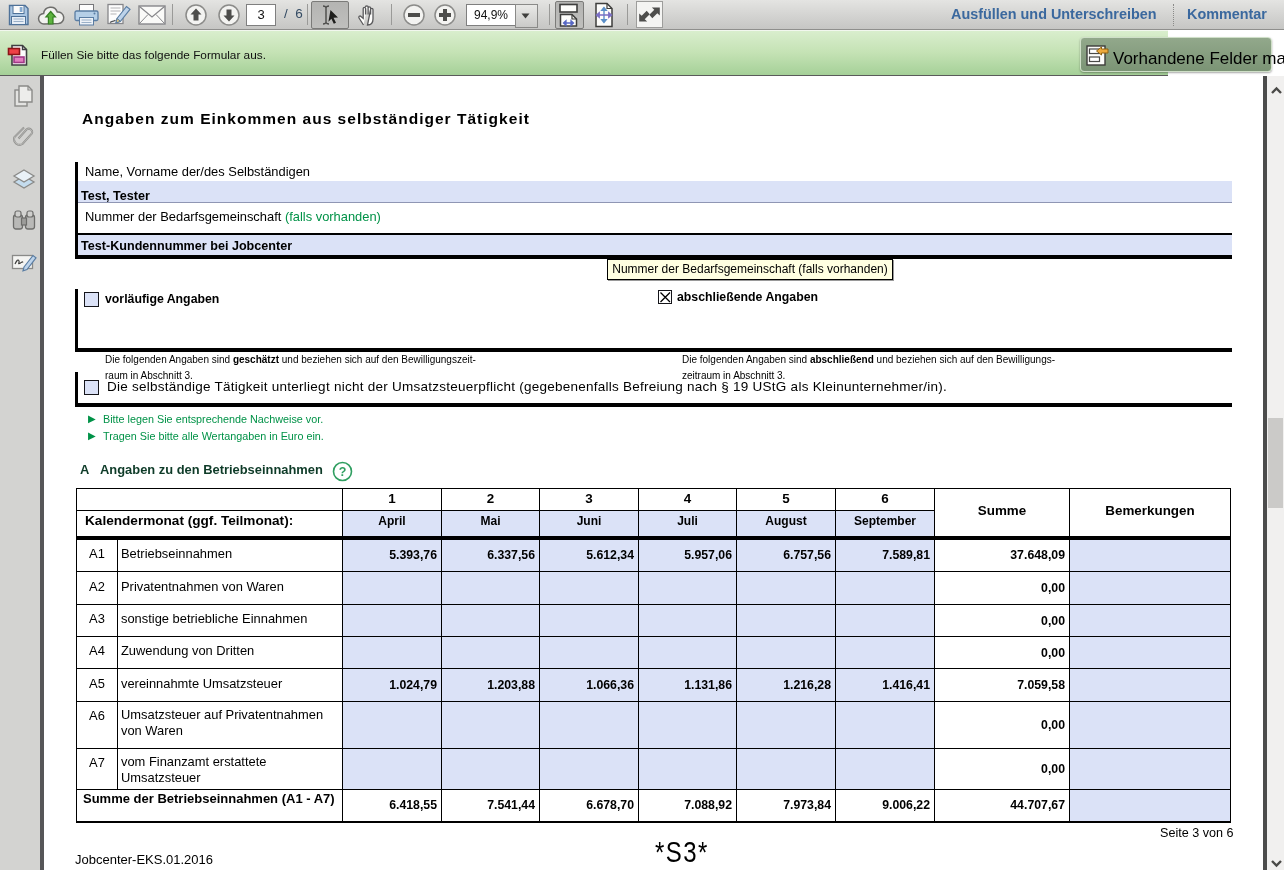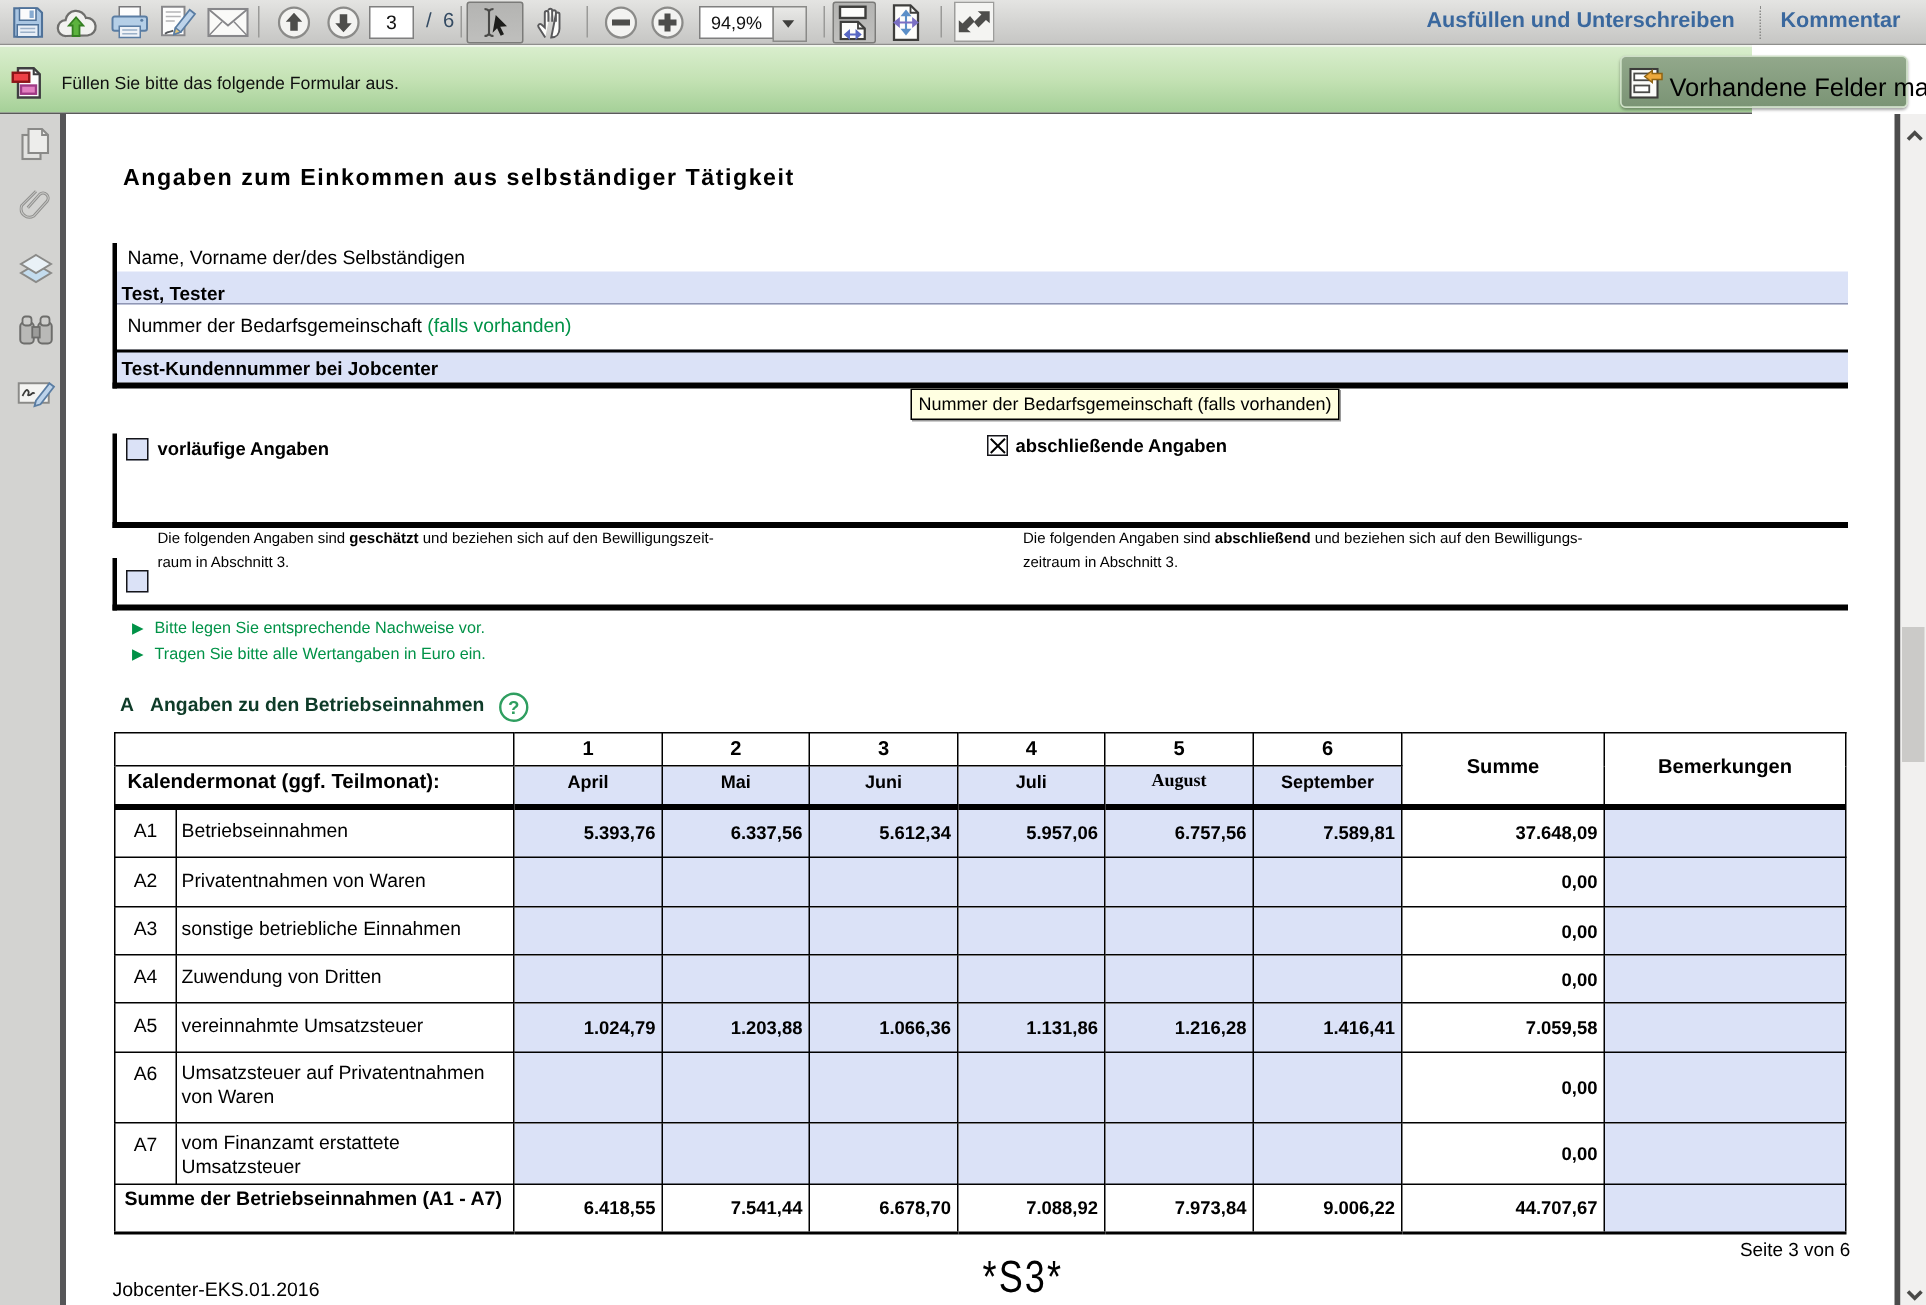--- a/index.html
+++ b/index.html
@@ -240,20 +240,21 @@
   <div class="cb" style="left:658px;top:290px;background:#fff;width:11.5px;height:11.5px;"></div>
   <svg class="abs" style="left:658px;top:290px;" width="15" height="15">
       <path d="M2.5 2.5 L12 12 M12 2.5 L2.5 12" stroke="#000" stroke-width="1.3"></path>
     </svg>
   <div class="doc" style="left:677px;top:290px;font-size:12.3px;font-weight:bold;">abschließende Angaben</div>
   <div class="doc bodytxt" style="left:682px;top:308px;width:500px;">Die folgenden Angaben sind <b>abschließend</b> und beziehen sich auf den Bewilligungs-<br>zeitraum in Abschnitt 3.</div>
   <div class="thickline" style="top:348px;height:4px;"></div>
 
   <div class="leftbar" style="top:372px;height:35px;"></div>
   <div class="cb" style="left:84px;top:380px;background:#dbe2f7;"></div>
+  <div class="doc" style="left:107px;top:379px;font-size:13.5px;letter-spacing:0.25px;">Die selbständige Tätigkeit unterliegt nicht der Umsatzsteuerpflicht (gegebenenfalls Befreiung nach § 19 UStG als Kleinunternehmer/in).</div>
   <div class="thickline" style="top:403px;height:4px;"></div>
 
   <div class="doc garrow" style="left:88px;top:413px;">▶</div>
   <div class="doc gtxt" style="left:103px;top:413px;">Bitte legen Sie entsprechende Nachweise vor.</div>
   <div class="doc garrow" style="left:88px;top:430px;">▶</div>
   <div class="doc gtxt" style="left:103px;top:430px;">Tragen Sie bitte alle Wertangaben in Euro ein.</div>
 
   <div class="doc" style="left:80px;top:462px;font-size:12.9px;font-weight:bold;color:#0e3b28;">A&nbsp;&nbsp;&nbsp;Angaben zu den Betriebseinnahmen</div>
   <svg class="abs" style="left:332px;top:461px;" width="21" height="21">
       <circle cx="10.5" cy="10.5" r="9" fill="none" stroke="#2f9e60" stroke-width="1.6"></circle>
@@ -284,21 +285,21 @@
           <td>6</td>
       <td rowspan="2" style="text-align:center;font-weight:bold;border-bottom:4px solid #000;padding-bottom:4px;">Summe</td>
       <td rowspan="2" style="text-align:center;font-weight:bold;border-bottom:4px solid #000;padding-bottom:4px;">Bemerkungen</td>
     </tr>
     <tr class="hdr2" style="height:27px;">
       <td colspan="2" class="lbl" style="border-bottom:4px solid #000;font-size:13.6px;padding-left:8px;padding-bottom:5px;">Kalendermonat (ggf. Teilmonat):</td>
       <td class="f ac" style="border-bottom:4px solid #000;">April</td>
       <td class="f ac" style="border-bottom:4px solid #000;">Mai</td>
       <td class="f ac" style="border-bottom:4px solid #000;">Juni</td>
       <td class="f ac" style="border-bottom:4px solid #000;">Juli</td>
-      <td class="f ac" style="border-bottom:4px solid #000;font-family:Liberation Serif, serif;">August</td>
+      <td class="f ac" style="border-bottom:4px solid #000;">August</td>
       <td class="f ac" style="border-bottom:4px solid #000;">September</td>
     </tr>
     <tr style="height:34px;">
       <td class="ac">A1</td>
           <td class="lbl">Betriebseinnahmen</td>
       <td class="f num">5.393,76</td>
           <td class="f num">6.337,56</td>
           <td class="f num">5.612,34</td>
           <td class="f num">5.957,06</td>
           <td class="f num">6.757,56</td>

